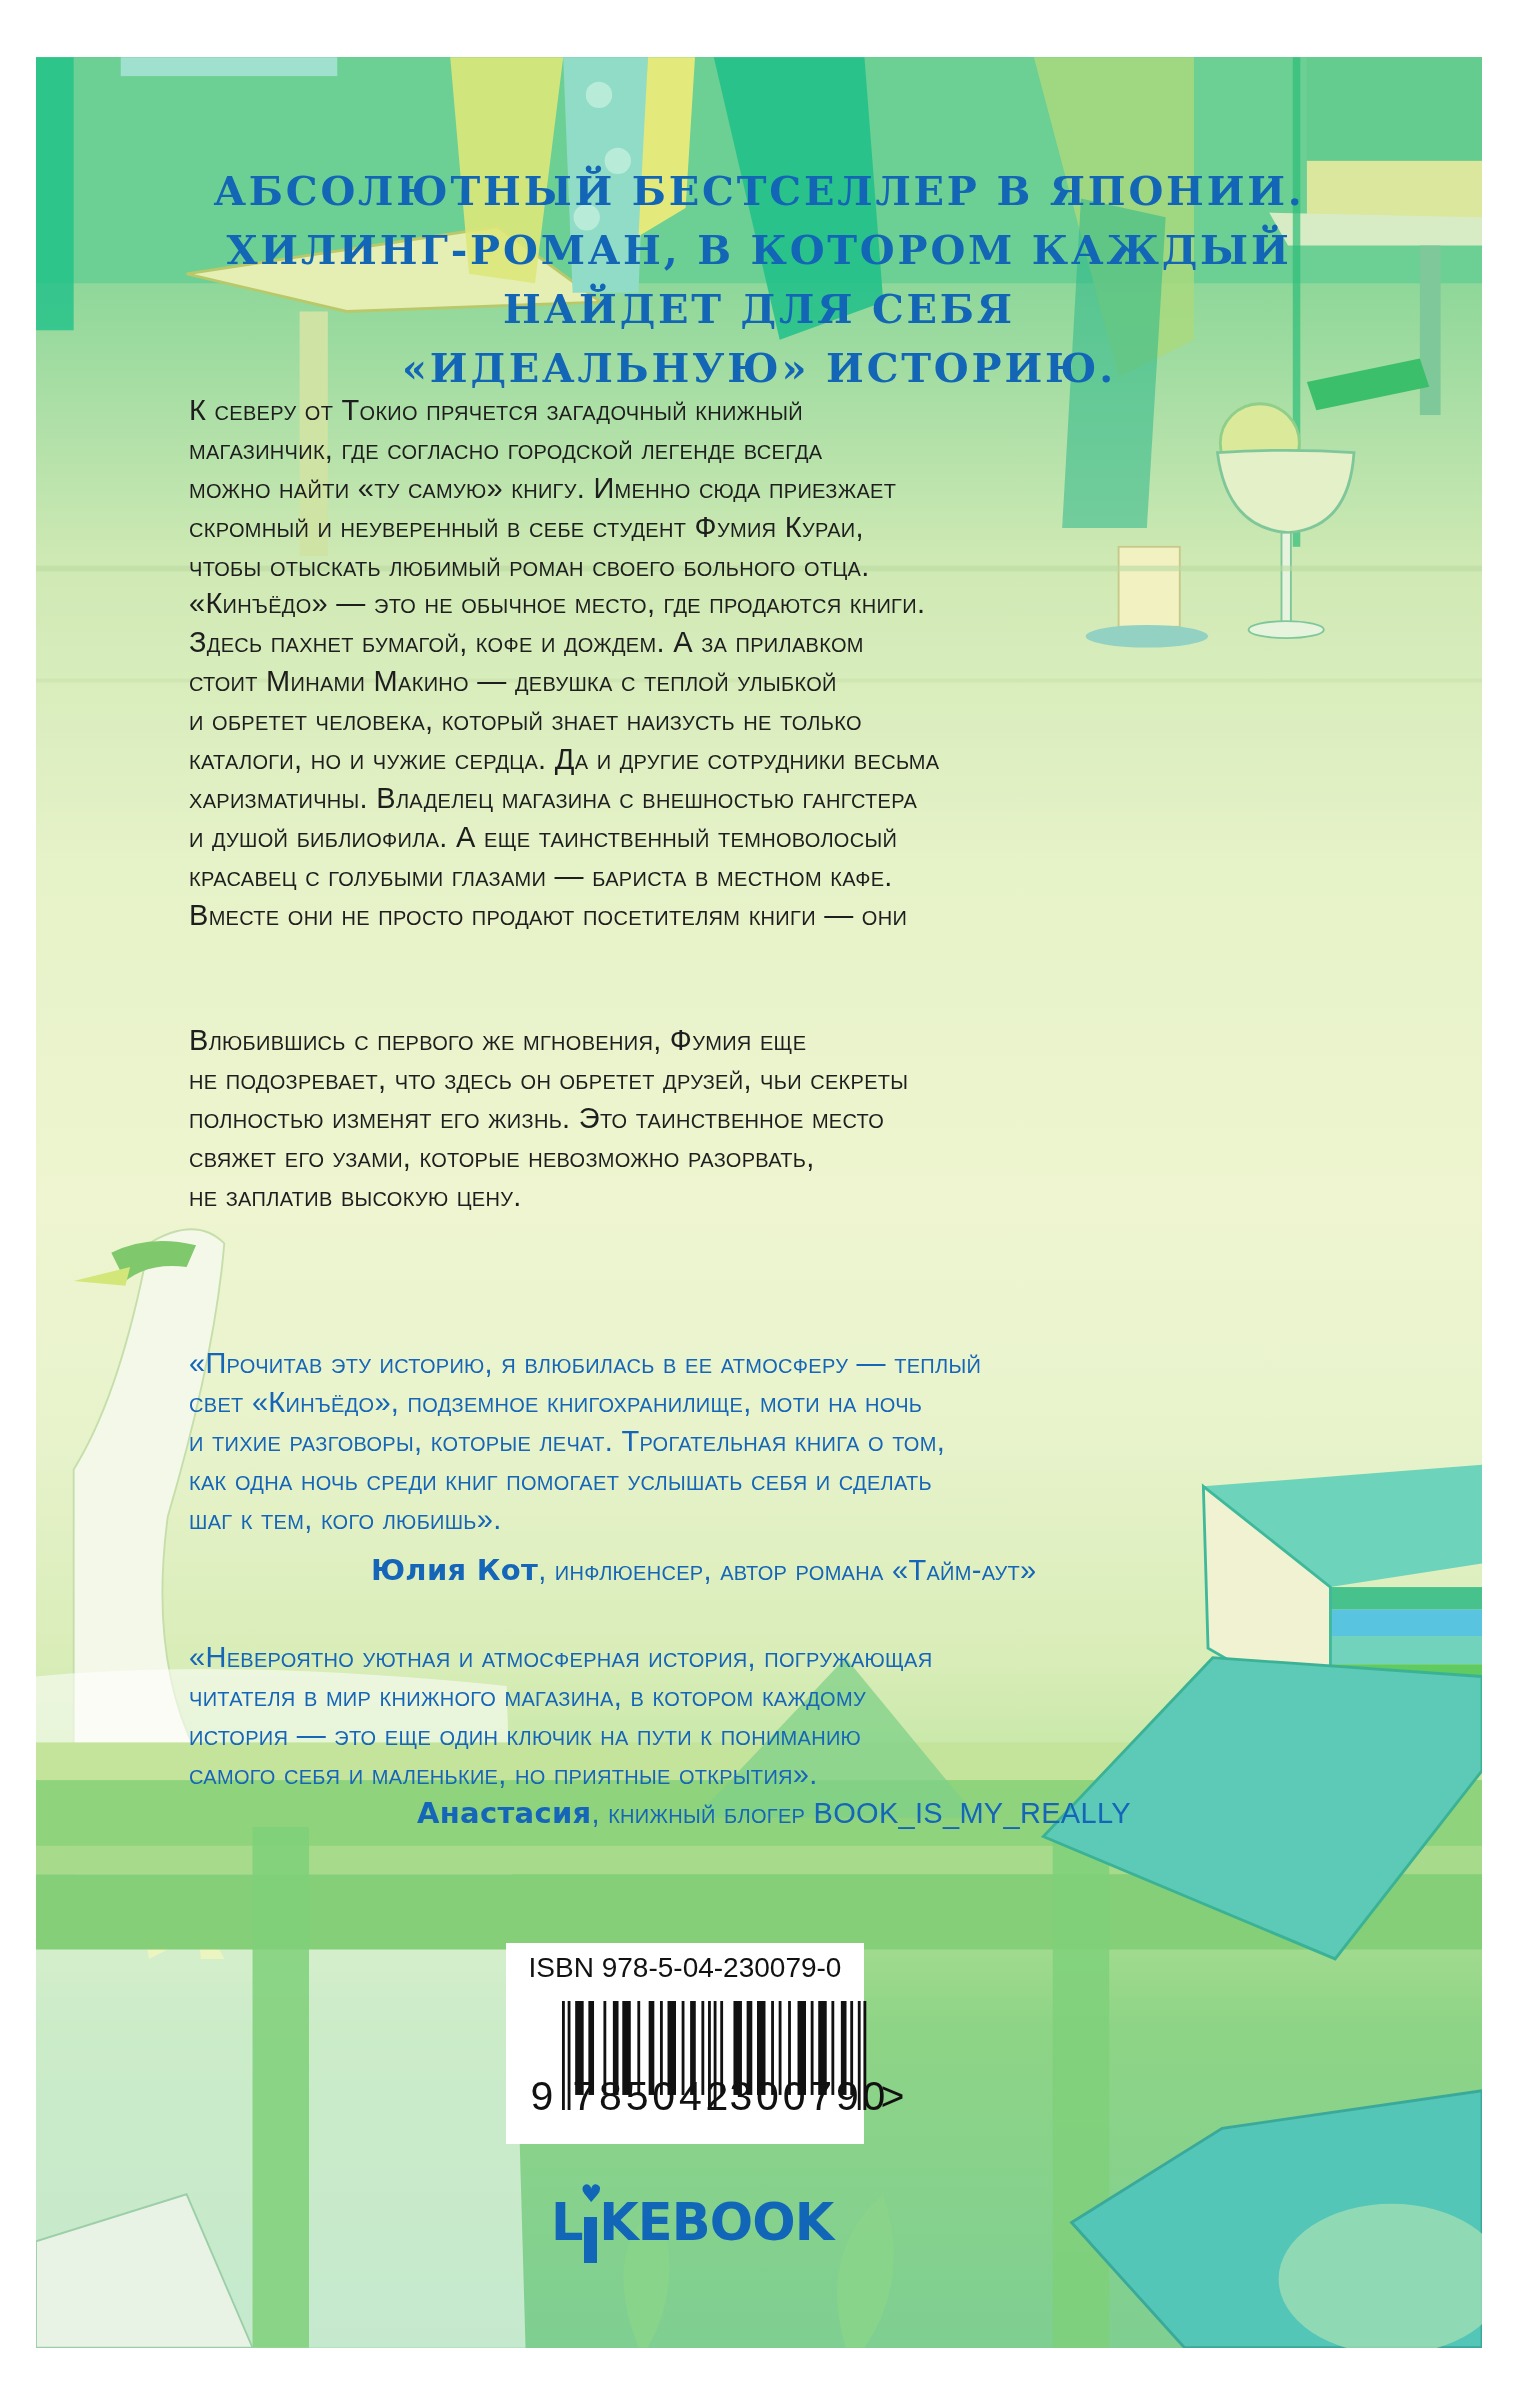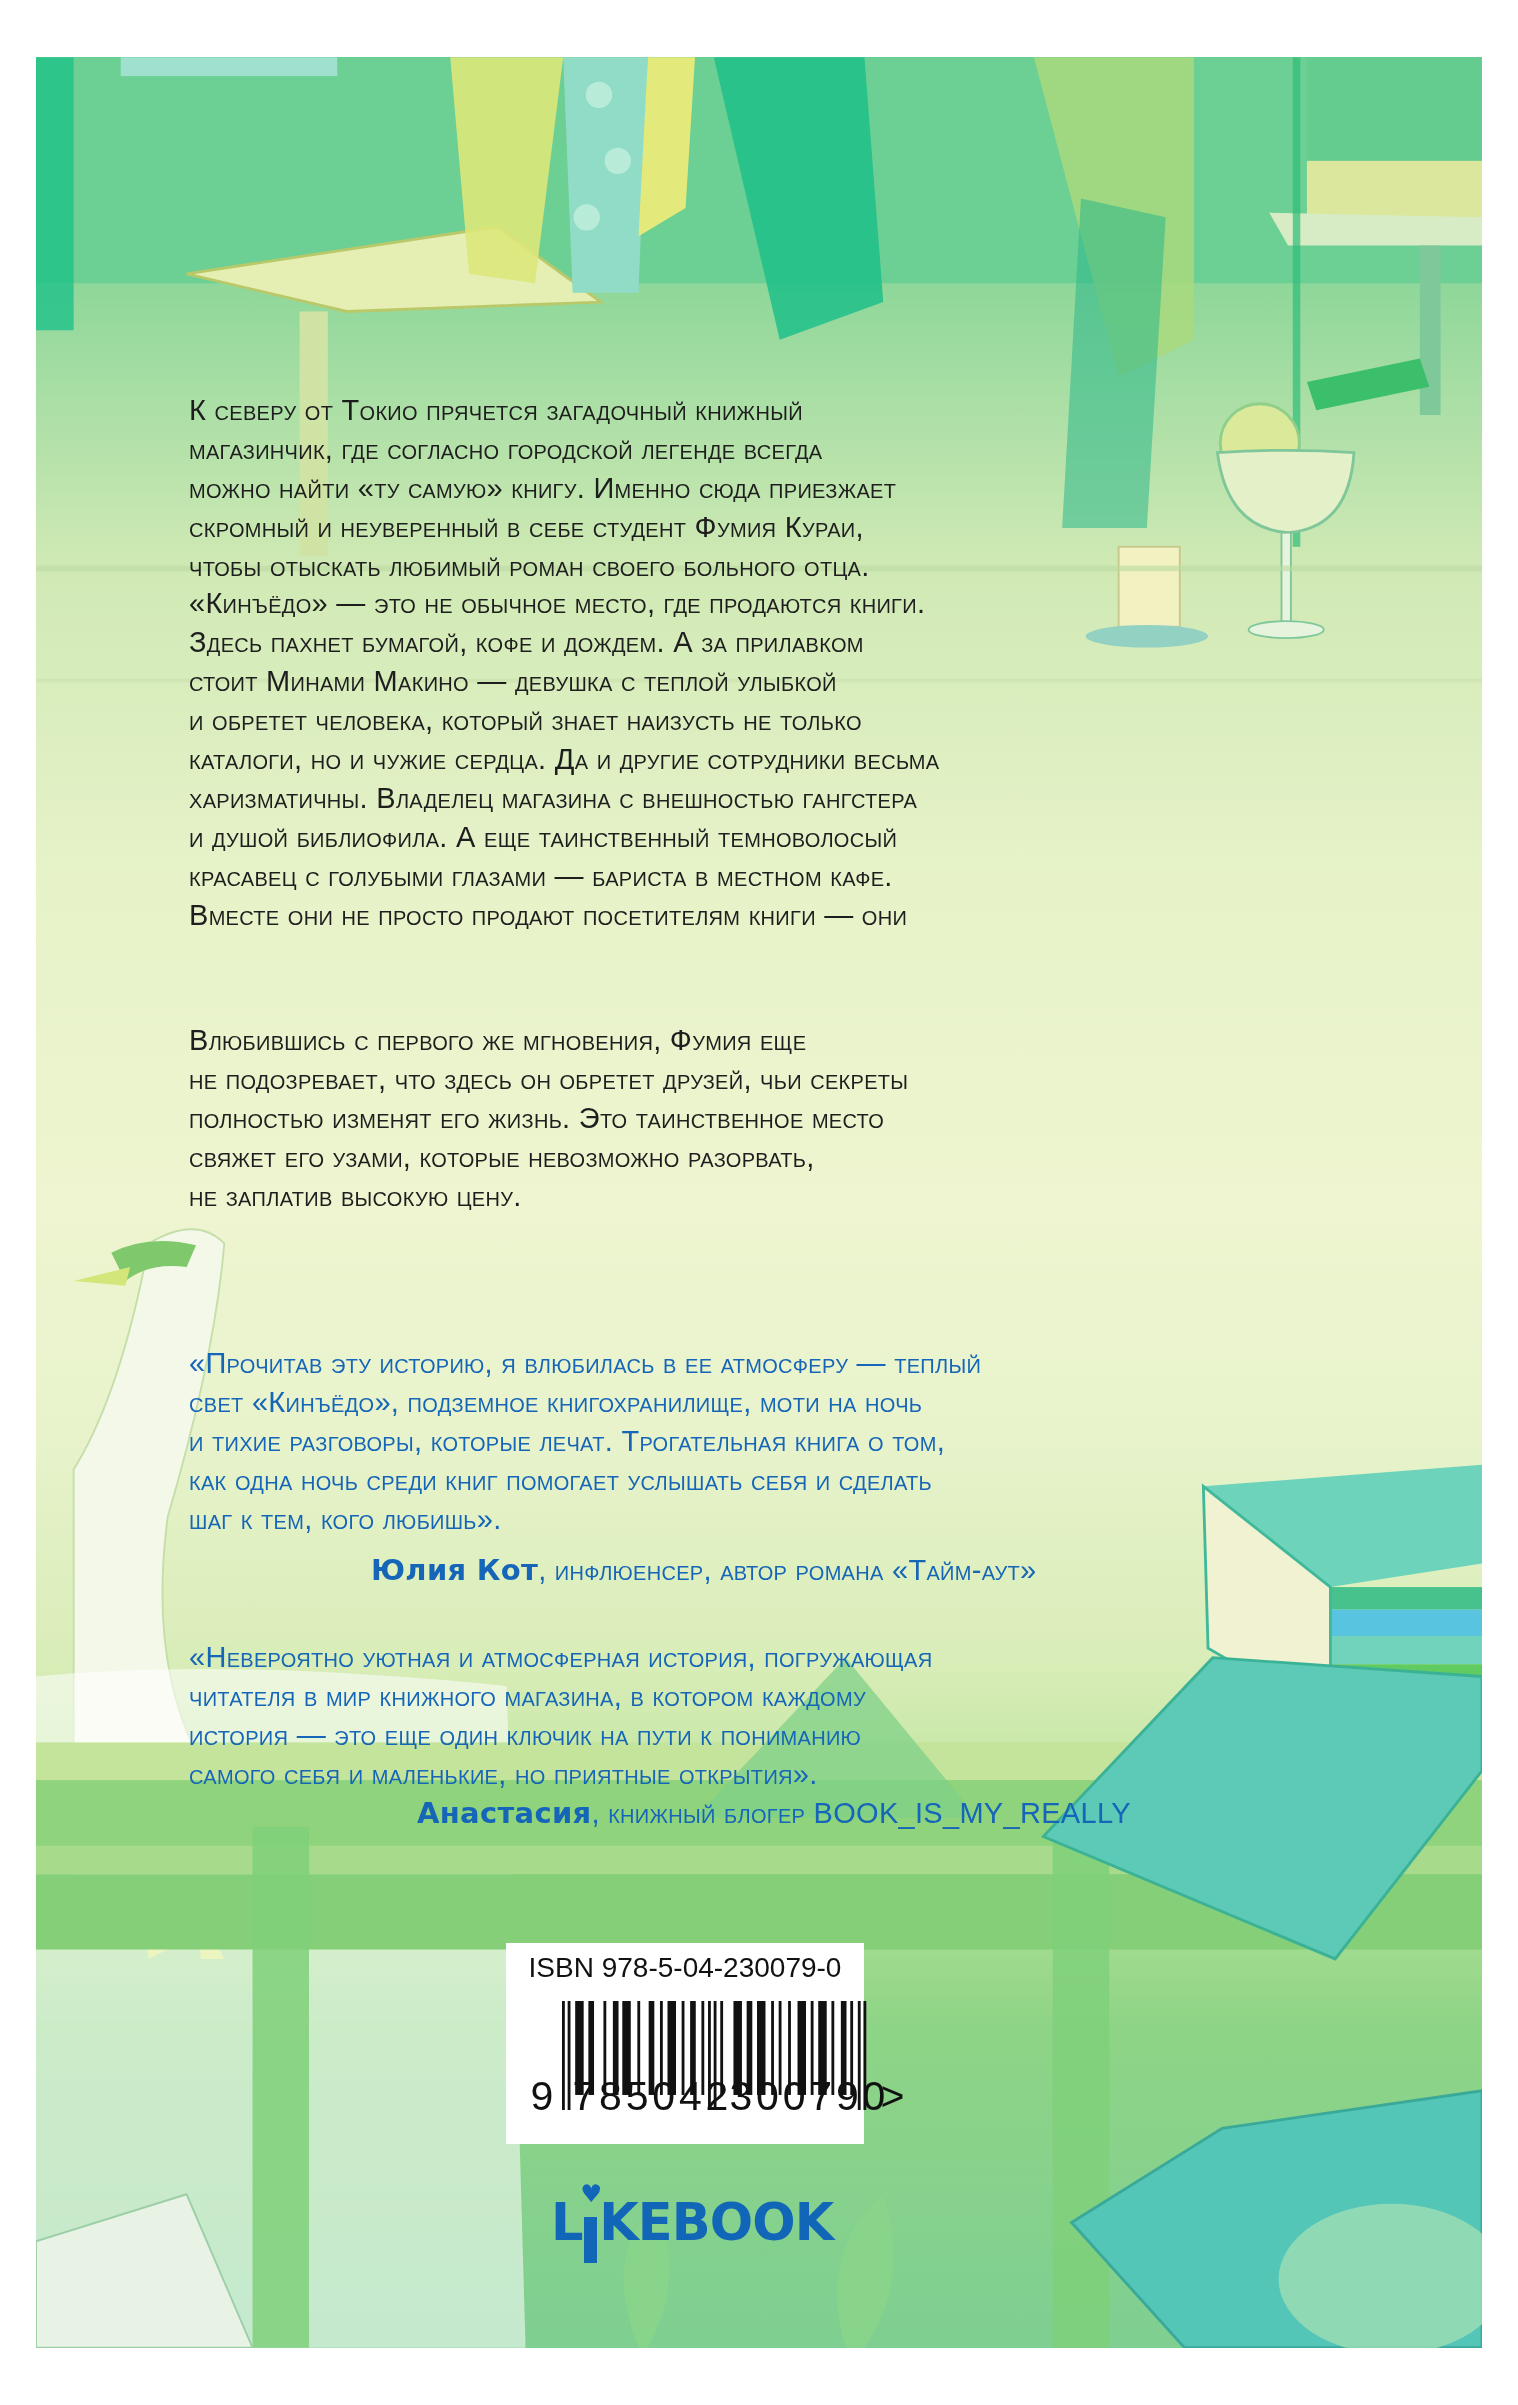--- a/index.html
+++ b/index.html
@@ -101,20 +101,26 @@
 
     <polygon points="1100,2300 1260,2200 1536,2160 1536,2433 1220,2433" fill="#53c6b8" stroke="#3aa99a" stroke-width="3"></polygon>
     <ellipse cx="1440" cy="2360" rx="120" ry="80" fill="#9fddb4" opacity="0.8"></ellipse>
 
     <polygon points="0,2320 160,2270 230,2433 0,2433" fill="#e9f3e5" stroke="#9ccfa7" stroke-width="2"></polygon>
 
     <path d="M640,2433 Q600,2330 660,2280 Q690,2360 650,2433 Z" fill="#8ad48a" opacity="0.8"></path>
     <path d="M860,2433 Q830,2330 900,2270 Q930,2360 880,2433 Z" fill="#8ad48a" opacity="0.8"></path>
   </svg>
 
+  <div class="headline">
+    <div>Абсолютный бестселлер в Японии.</div>
+    <div>Хилинг-роман, в котором каждый</div>
+    <div>найдет для себя</div>
+    <div>«идеальную» историю.</div>
+  </div>
 
   <div class="body-block" style="top:334px;">
     <div>К северу от Токио прячется загадочный книжный</div>
     <div>магазинчик, где согласно городской легенде всегда</div>
     <div>можно найти «ту самую» книгу. Именно сюда приезжает</div>
     <div>скромный и неуверенный в себе студент Фумия Кураи,</div>
     <div>чтобы отыскать любимый роман своего больного отца.</div>
   </div>
 
   <div class="body-block" style="top:527px;">

